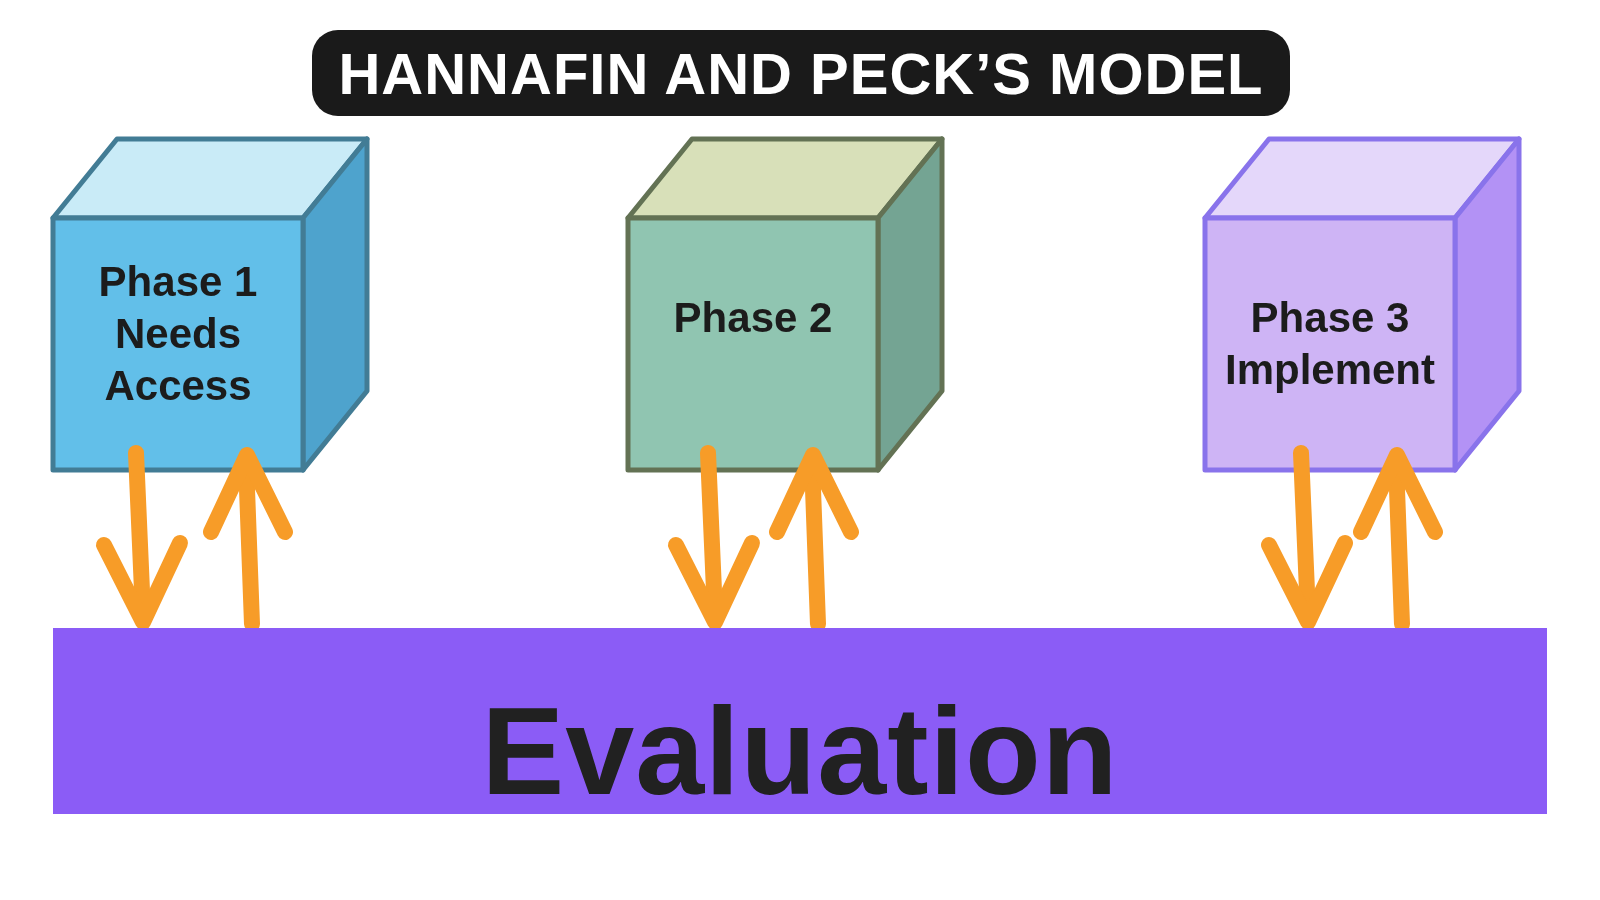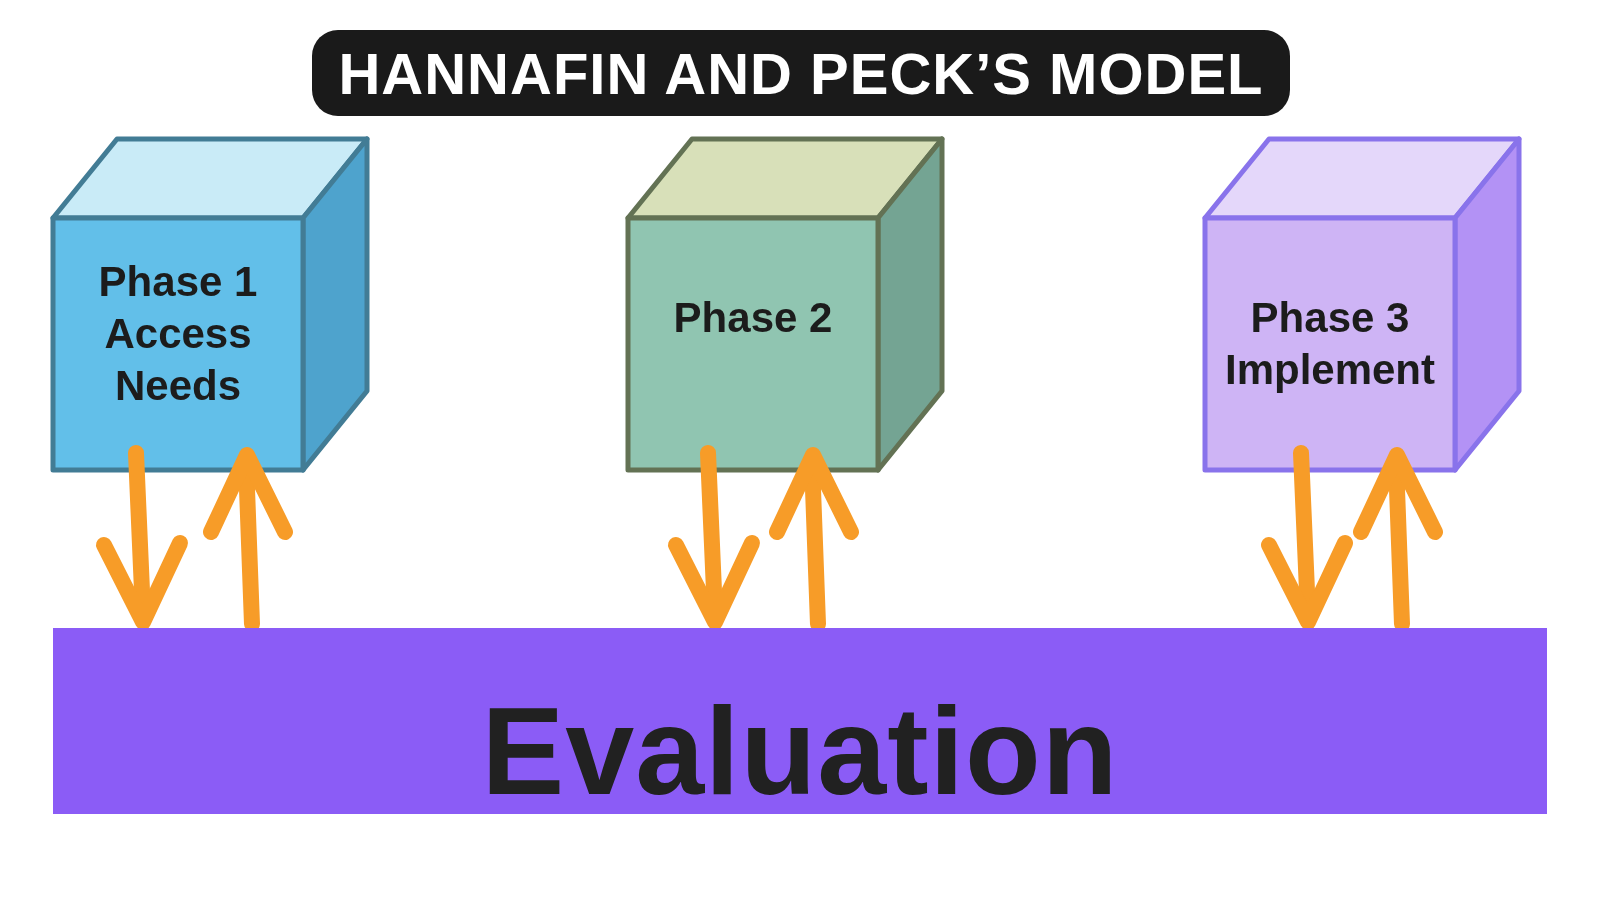--- a/index.html
+++ b/index.html
@@ -126,22 +126,22 @@
       </g>
       <g>
         <path d="M 1402 624 L 1396 462"></path>
         <path d="M 1361 532 L 1397 455 L 1435 532"></path>
       </g>
     </g>
   </svg>
 
   <div class="cube-label" id="label-phase-1">
     <span>Phase 1</span>
+    <span>Needs</span>
     <span>Access</span>
-    <span>Needs</span>
   </div>
 
   <div class="cube-label" id="label-phase-2">
     <span>Phase 2</span>
   </div>
 
   <div class="cube-label" id="label-phase-3">
     <span>Phase 3</span>
     <span>Implement</span>
   </div>

